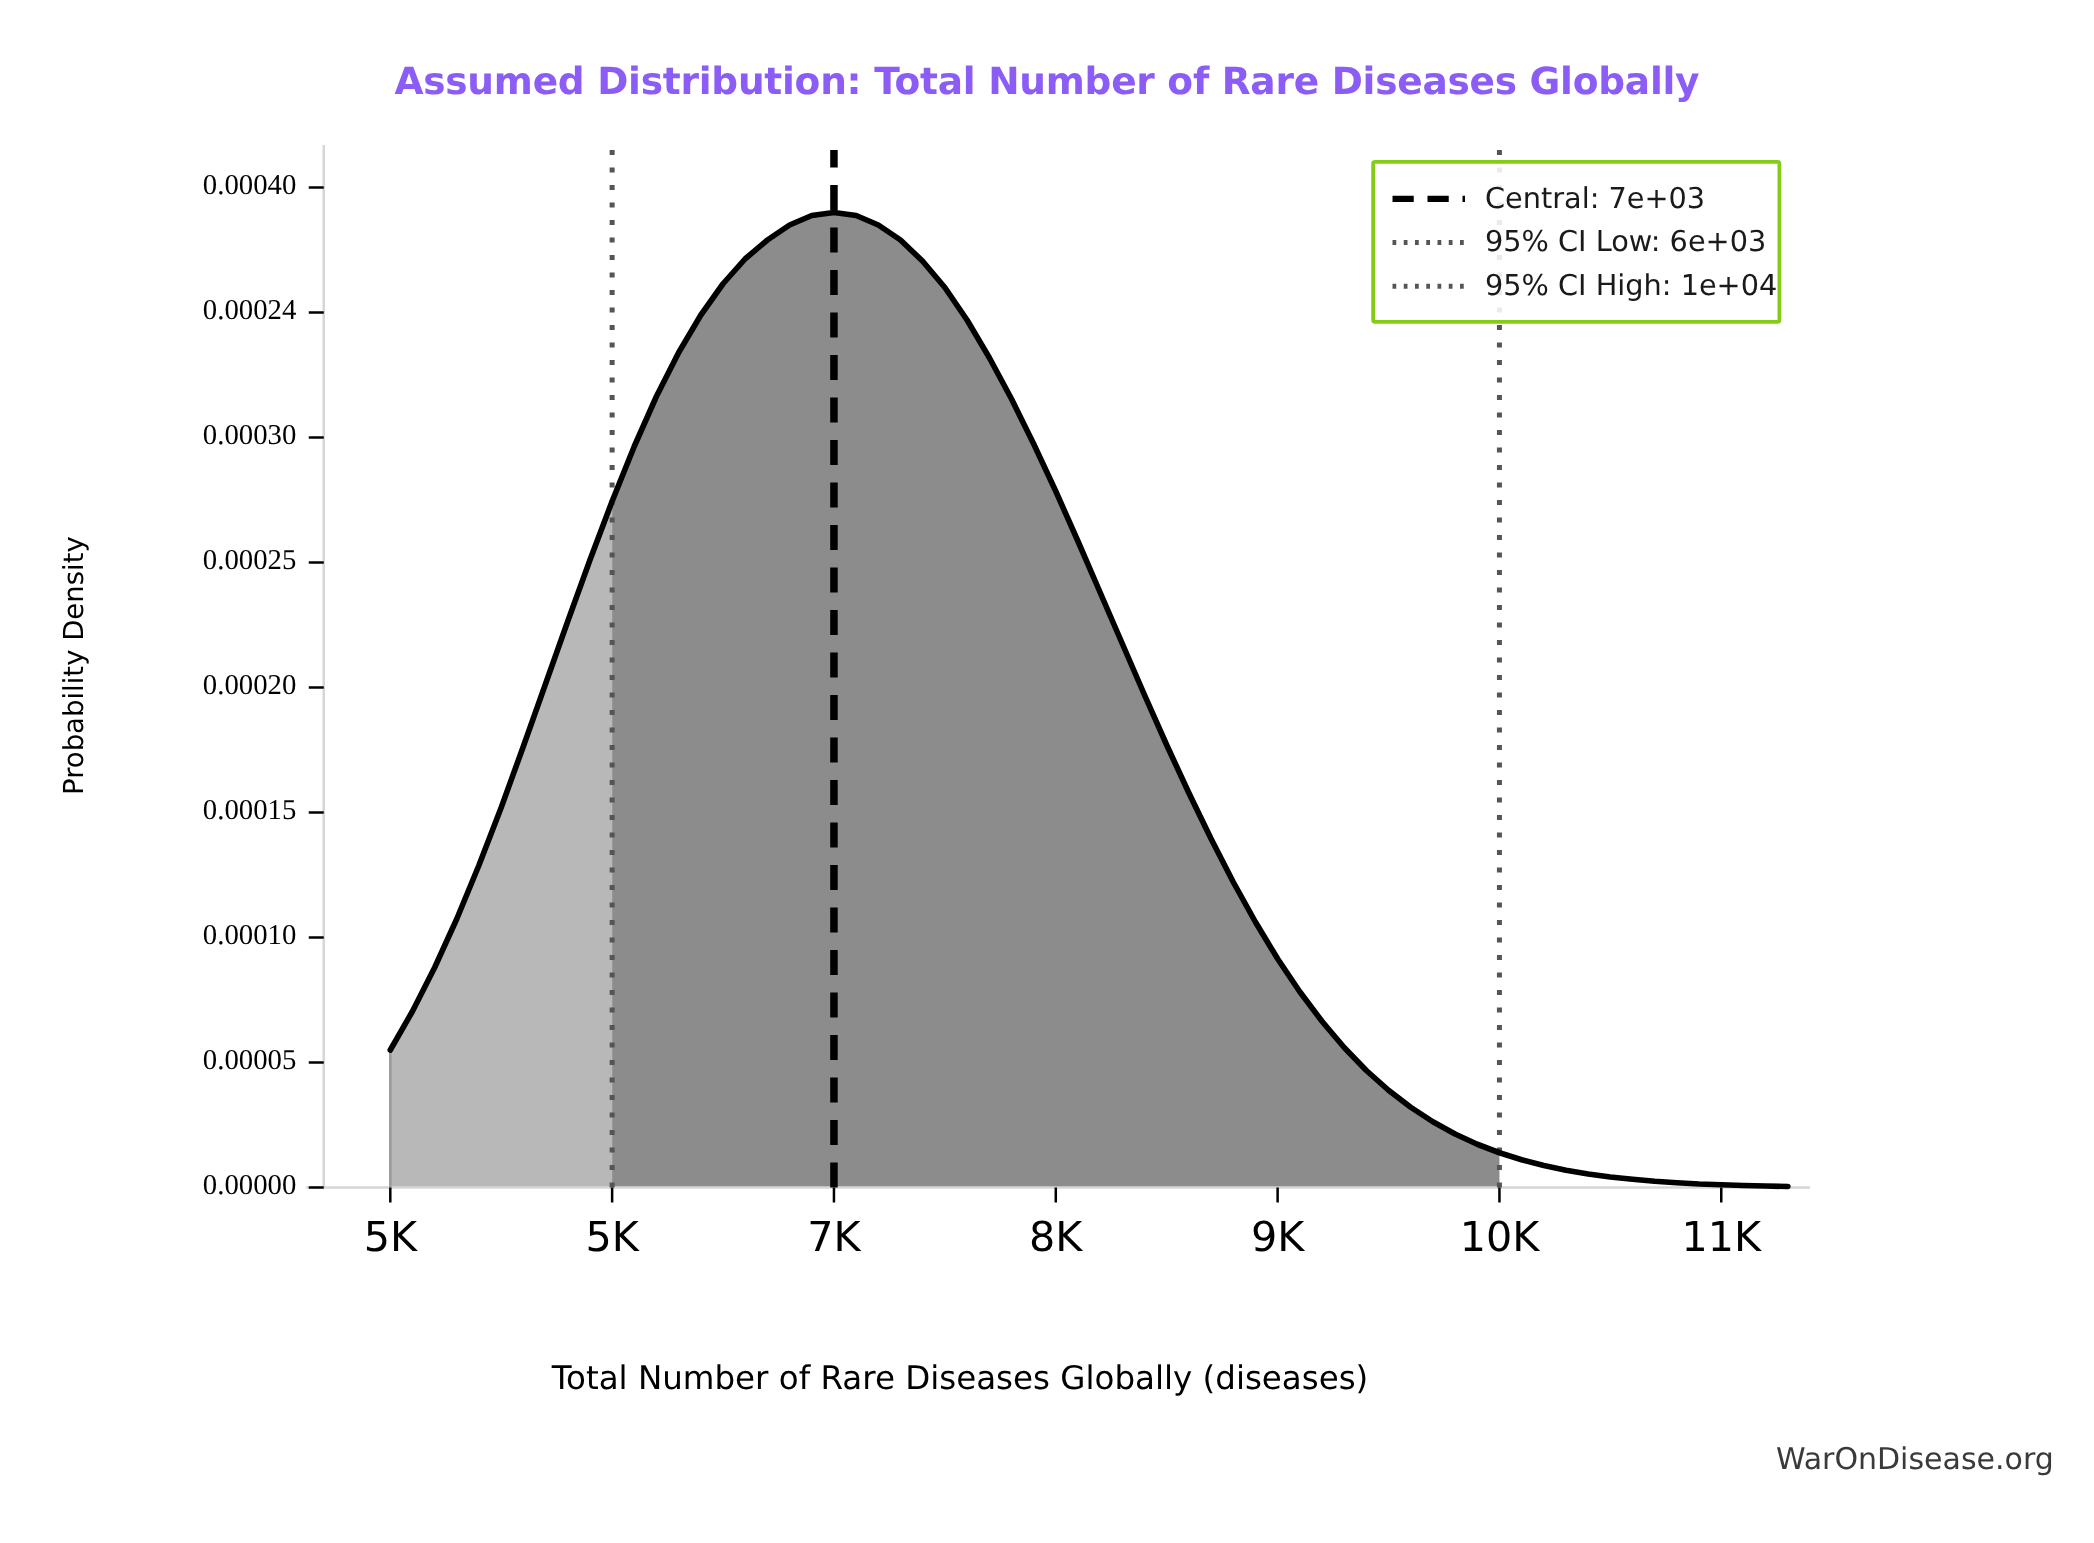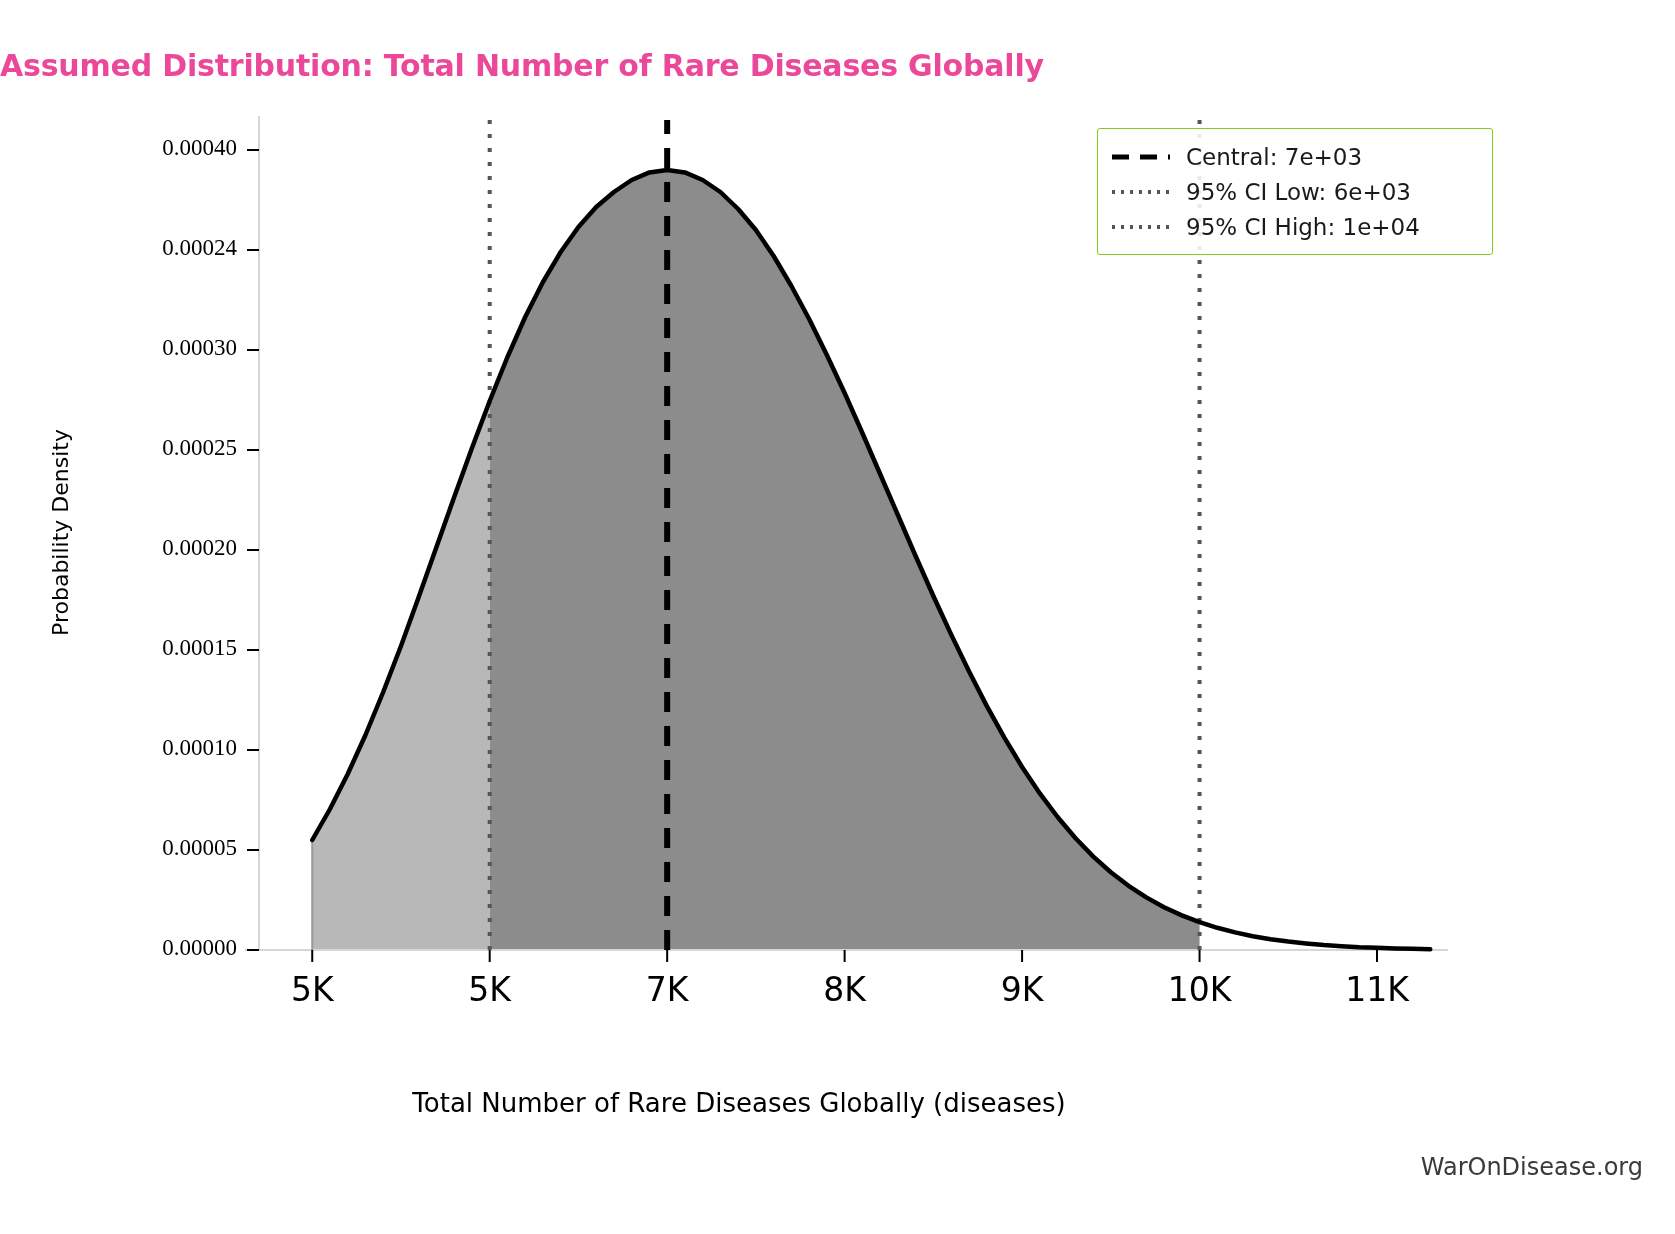--- a/index.html
+++ b/index.html
@@ -18,25 +18,25 @@
     position: absolute;
     left: 0; top: 0;
     width: 1675px;
     height: 1234px;
   }
   #chart-title {
     position: absolute;
     left: 0;
     top: 48px;
     width: 1675px;
-    text-align: left;
+    text-align: center;
     font-family: "DejaVu Sans", sans-serif;
     font-size: 30px;
     font-weight: bold;
-    color: #ec4899;
+    color: #8b5cf6;
     letter-spacing: -0.2px;
   }
   #plot-svg {
     position: absolute;
     left: 0;
     top: 0;
   }
   .ytick-label {
     position: absolute;
     text-align: right;
@@ -54,20 +54,21 @@
     white-space: nowrap;
   }
   #xaxis-label {
     position: absolute;
     left: 0;
     top: 1088px;
     width: 1478px;
     text-align: center;
     font-size: 26px;
     color: #000000;
+    padding-left: 29px;
   }
   #yaxis-label {
     position: absolute;
     left: -90px;
     top: 520px;
     width: 300px;
     text-align: center;
     font-size: 22px;
     color: #000000;
     transform: rotate(-90deg);
@@ -77,22 +78,22 @@
     position: absolute;
     right: 32px;
     top: 1153px;
     font-size: 24px;
     color: #3a3a3a;
   }
   #legend-box {
     position: absolute;
     left: 1097px;
     top: 128px;
-    width: 396px;
-    border: 1px solid #84cc16;
+    width: 328px;
+    border: 3px solid #84cc16;
     background: rgba(255,255,255,0.88);
     border-radius: 3px;
     padding: 10px 12px 10px 12px;
     box-sizing: border-box;
   }
   .legend-row {
     display: flex;
     align-items: center;
     height: 35px;
   }

